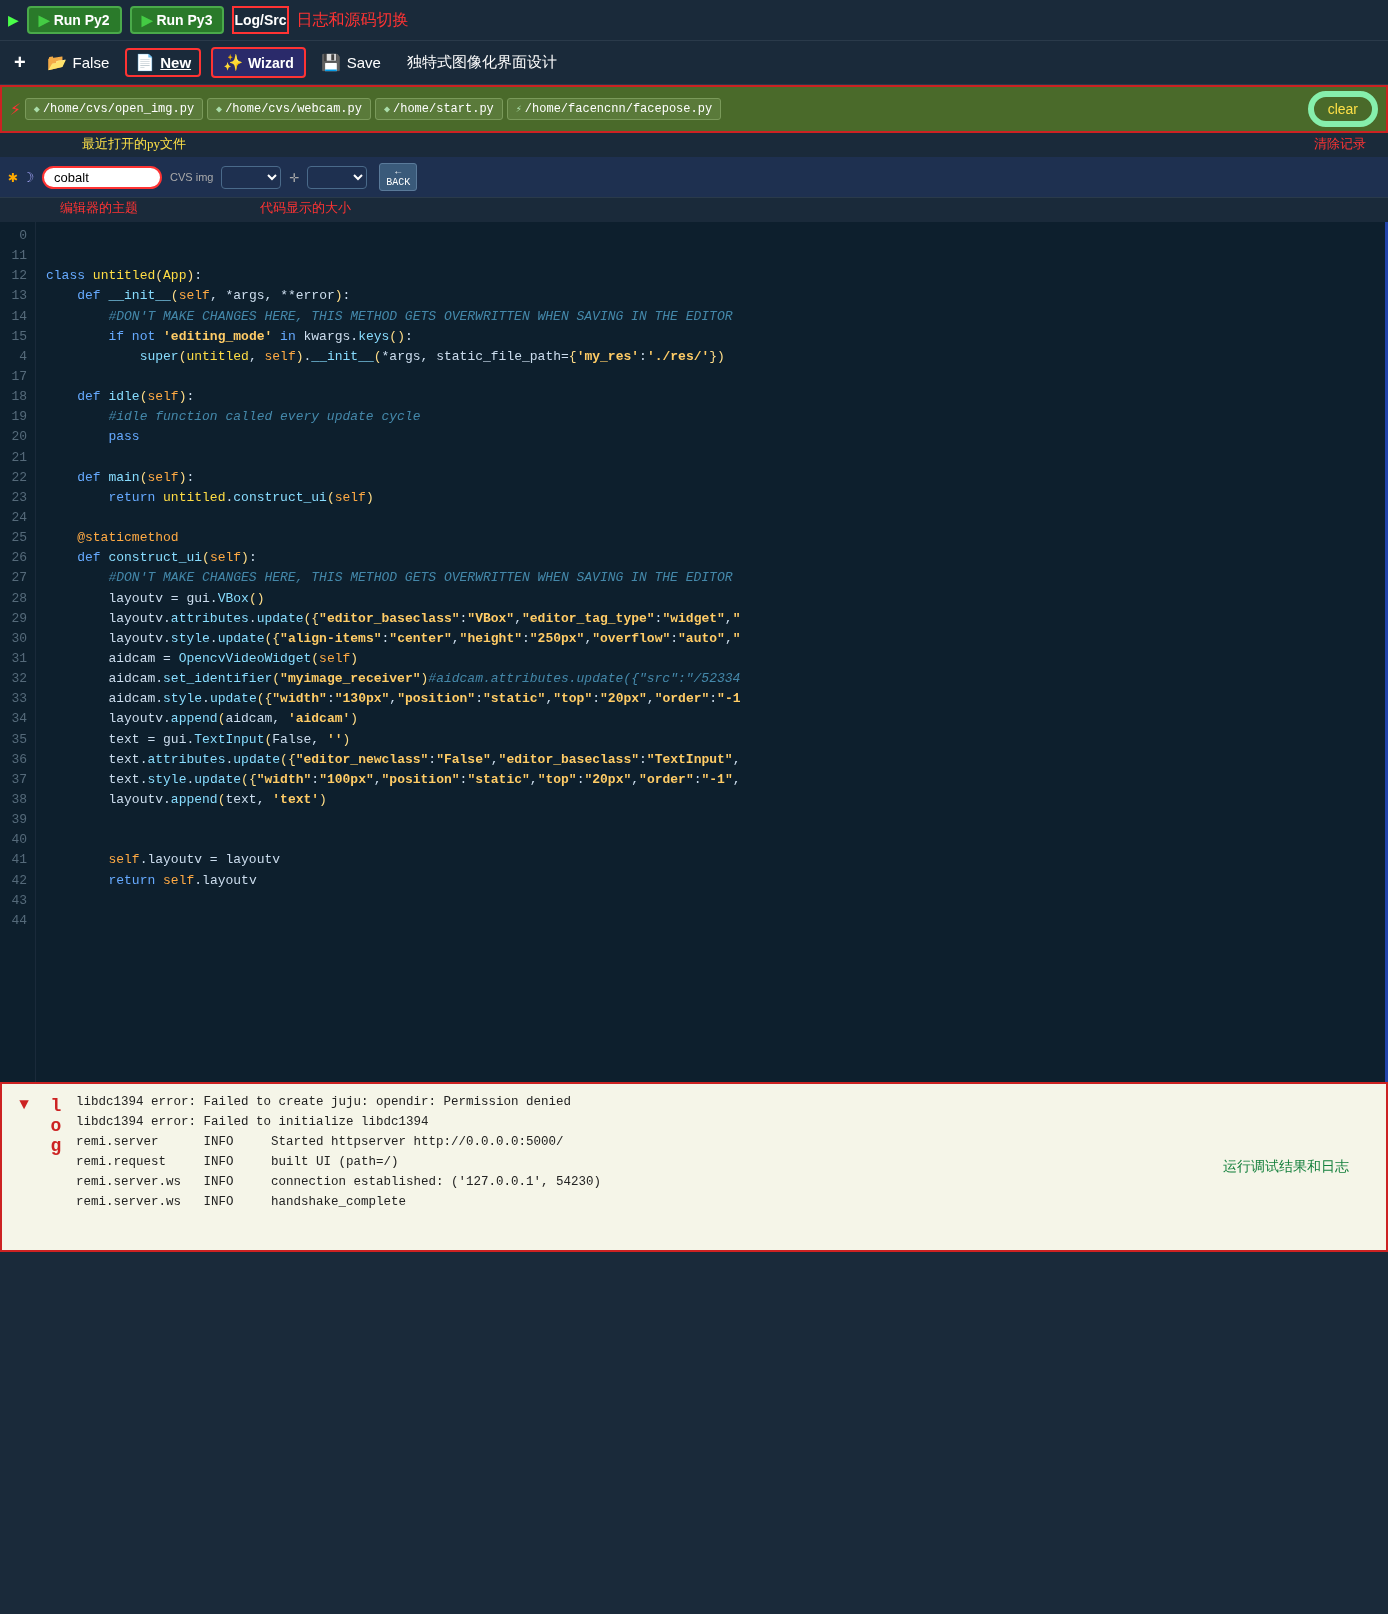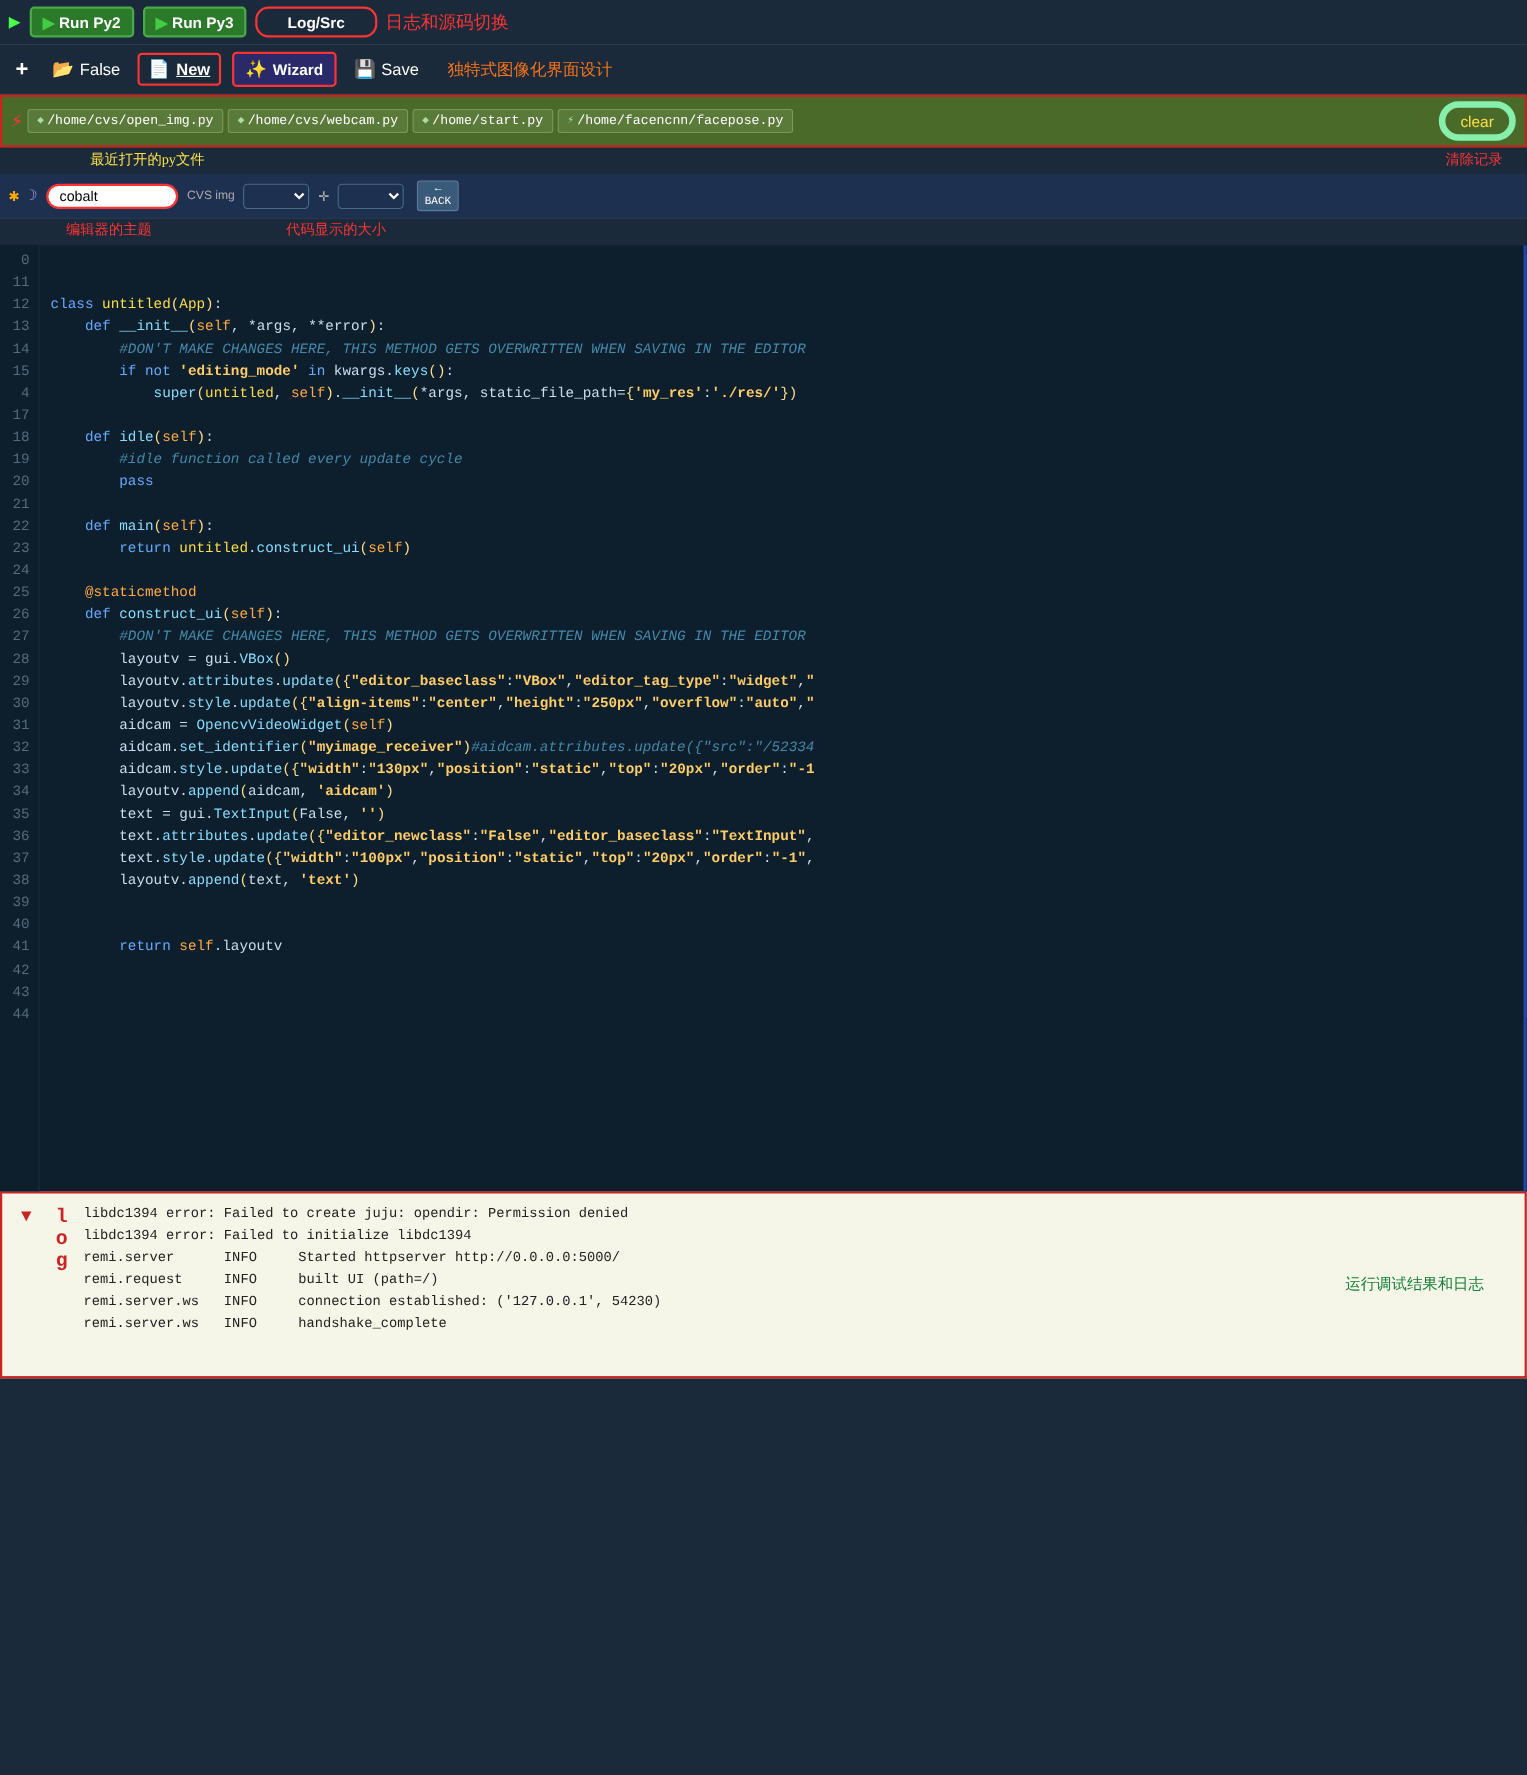--- a/index.html
+++ b/index.html
@@ -29,22 +29,22 @@
       border-radius: 4px;
       padding: 4px 10px;
       cursor: pointer;
       color: #ffffff;
       font-size: 14px;
       font-weight: bold;
     }
     .log-src-btn {
       background: transparent;
       border: 2px solid #ff3333;
-      border-radius: 12px;
-      padding: 4px 27px;
+      border-radius: 0;
+      padding: 4px 0;
       cursor: pointer;
       color: #ffffff;
       font-size: 14px;
       font-weight: bold;
     }
     .annotation-text {
       color: #ff3333;
       font-size: 16px;
       font-family: 'Microsoft YaHei', sans-serif;
     }
@@ -76,21 +76,21 @@
       color: #ffffff;
       padding: 4px 10px;
       font-size: 14px;
       font-weight: bold;
       cursor: pointer;
       display: flex;
       align-items: center;
       gap: 5px;
     }
     .annotation-red {
-      color: #f97316;
+      color: #ffffff;
       font-size: 15px;
       font-family: 'Microsoft YaHei', sans-serif;
     }
 
     
     .file-tabs-bar {
       background: #4a6a2a;
       padding: 4px 8px;
       display: flex;
       align-items: center;
@@ -442,20 +442,21 @@
     <span class="code-line">        <span class="plain">aidcam</span> = <span class="fn">OpencvVideoWidget</span><span class="paren">(</span><span class="kw2">self</span><span class="paren">)</span></span>
     <span class="code-line">        <span class="plain">aidcam</span>.<span class="fn">set_identifier</span><span class="paren">(</span><span class="str">"myimage_receiver"</span><span class="paren">)</span><span class="comment">#aidcam.attributes.update({"src":"/52334</span></span>
     <span class="code-line">        <span class="plain">aidcam</span>.<span class="fn">style</span>.<span class="fn">update</span><span class="paren">(</span><span class="paren">{</span><span class="str">"width"</span>:<span class="str">"130px"</span>,<span class="str">"position"</span>:<span class="str">"static"</span>,<span class="str">"top"</span>:<span class="str">"20px"</span>,<span class="str">"order"</span>:<span class="str">"-1</span></span>
     <span class="code-line">        <span class="plain">layoutv</span>.<span class="fn">append</span><span class="paren">(</span><span class="plain">aidcam</span>, <span class="str">'aidcam'</span><span class="paren">)</span></span>
     <span class="code-line">        <span class="plain">text</span> = <span class="plain">gui</span>.<span class="fn">TextInput</span><span class="paren">(</span><span class="plain">False</span>, <span class="str">''</span><span class="paren">)</span></span>
     <span class="code-line">        <span class="plain">text</span>.<span class="fn">attributes</span>.<span class="fn">update</span><span class="paren">(</span><span class="paren">{</span><span class="str">"editor_newclass"</span>:<span class="str">"False"</span>,<span class="str">"editor_baseclass"</span>:<span class="str">"TextInput"</span>,</span>
     <span class="code-line">        <span class="plain">text</span>.<span class="fn">style</span>.<span class="fn">update</span><span class="paren">(</span><span class="paren">{</span><span class="str">"width"</span>:<span class="str">"100px"</span>,<span class="str">"position"</span>:<span class="str">"static"</span>,<span class="str">"top"</span>:<span class="str">"20px"</span>,<span class="str">"order"</span>:<span class="str">"-1"</span>,</span>
     <span class="code-line">        <span class="plain">layoutv</span>.<span class="fn">append</span><span class="paren">(</span><span class="plain">text</span>, <span class="str">'text'</span><span class="paren">)</span></span>
     <span class="code-line"> </span>
     <span class="code-line"> </span>
+    <span class="code-line">        <span class="kw2">self</span>.<span class="plain">layoutv</span> = <span class="plain">layoutv</span></span>
     <span class="code-line">        <span class="kw">return</span> <span class="kw2">self</span>.<span class="plain">layoutv</span></span>
     <span class="code-line"> </span>
     <span class="code-line"> </span>
     <span class="code-line"> </span>
   </div>
 
   <div style="position:absolute;right:0;top:0;bottom:0;width:3px;background:#2244aa;"></div>
 </div>
 
 <div class="log-area" style="border:2px solid #cc2222;">

